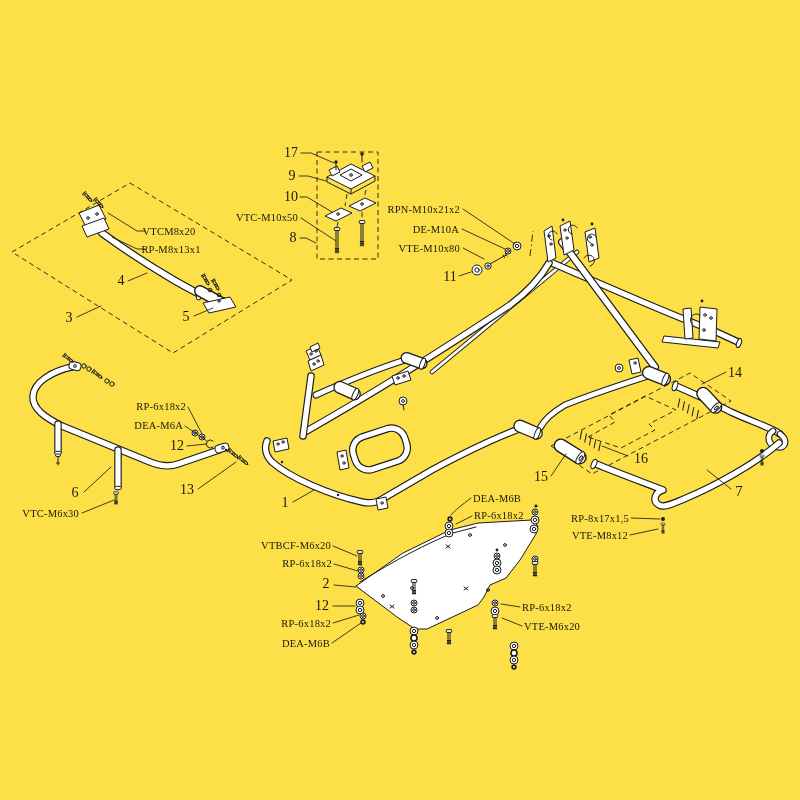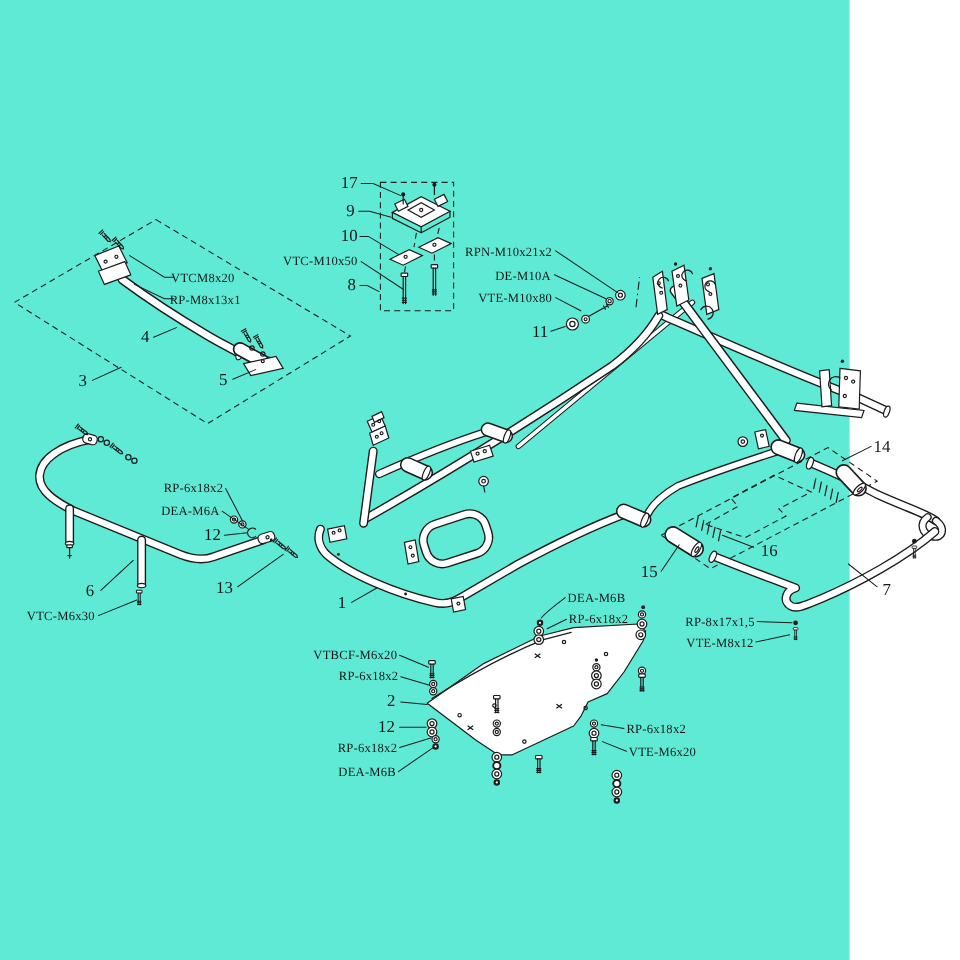--- a/index.html
+++ b/index.html
@@ -1,16 +1,16 @@
 <!DOCTYPE html>
 <html><head>
 <meta charset="utf-8">
 <style>
   html,body{margin:0;padding:0;background:#fff;width:800px;height:800px;overflow:hidden}
-  .stage{position:relative;width:708px;height:800px;background:#5eead4}
+  .stage{position:relative;width:800px;height:800px;background:#fde047}
   svg{display:block}
   .ln{stroke:#1c1c1c;fill:none;stroke-width:1;stroke-linecap:round;stroke-linejoin:round}
   .ld{stroke:#1c1c1c;fill:none;stroke-width:.85;stroke-linecap:round}
   .dsh{stroke:#1c1c1c;fill:none;stroke-width:.9;stroke-dasharray:5 3.5}
   .ddot{stroke:#1c1c1c;fill:none;stroke-width:.9;stroke-dasharray:7 3 1.5 3}
   .to{stroke:#1c1c1c;fill:none;stroke-linecap:round;stroke-linejoin:round}
   .ti{stroke:#fff;fill:none;stroke-linecap:round;stroke-linejoin:round}
   .wht{fill:#fff;stroke:#1c1c1c;stroke-width:1}
   .ink{fill:#1c1c1c;stroke:none}
   text{fill:#161616}

